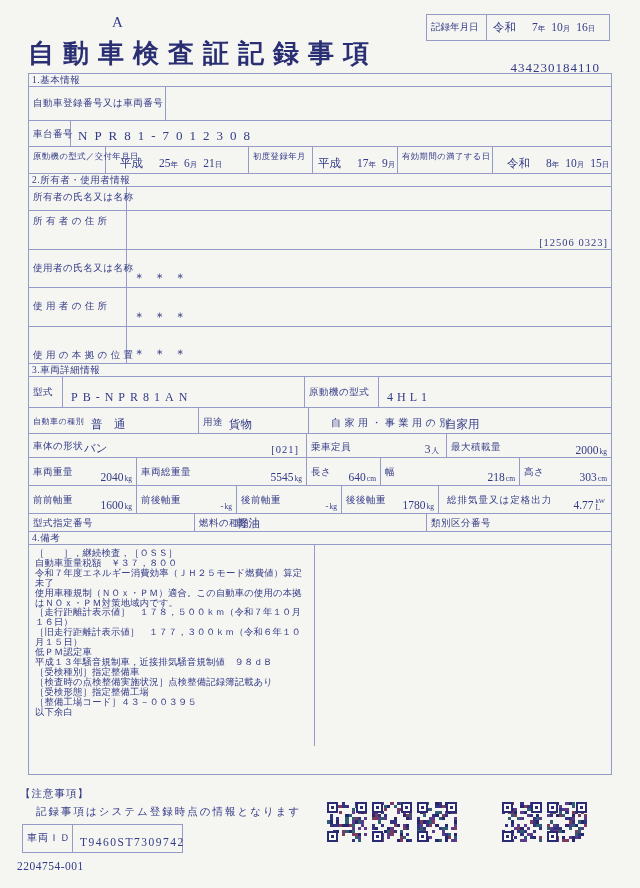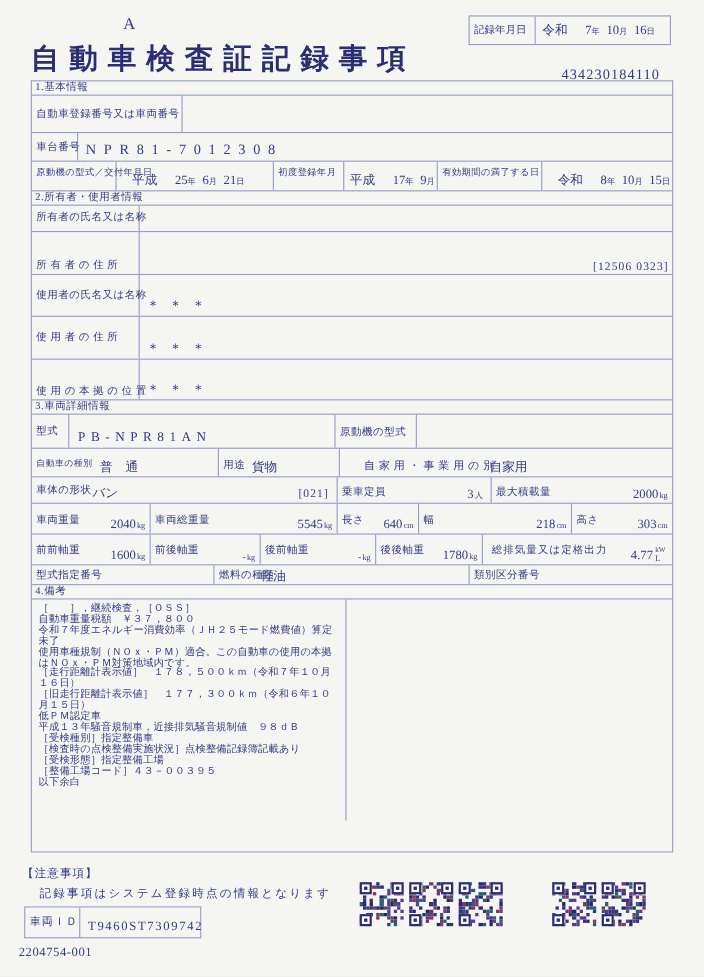--- a/index.html
+++ b/index.html
@@ -134,21 +134,21 @@
       <div class="cell" style="width:98px">
         <span class="lb t">所有者の氏名又は名称</span>
       </div>
       <div class="cell last">
         <span class="vl stars" style="left:6px"></span>
       </div>
     </div>
 
     <div class="row" style="height:39px">
       <div class="cell" style="width:98px">
-        <span class="lb" style="top:24px;transform:none">所 有 者 の 住 所</span>
+        <span class="lb" style="top:4px;transform:none">所 有 者 の 住 所</span>
       </div>
       <div class="cell last">
         <span class="vl stars" style="left:6px"></span>
         <span class="vr code" style="bottom:1px;right:3px">[12506 0323]</span>
       </div>
     </div>
 
     <div class="row" style="height:38px">
       <div class="cell" style="width:98px">
         <span class="lb" style="top:12px;transform:none">使用者の氏名又は名称</span>
@@ -181,20 +181,23 @@
 
     <div class="row" style="height:31px">
       <div class="cell" style="width:34px">
         <span class="lb">型式</span>
       </div>
       <div class="cell" style="width:242px">
         <span class="vl" style="left:8px;letter-spacing:5px;font-size:12px">PB-NPR81AN</span>
       </div>
       <div class="cell" style="width:74px">
         <span class="lb t30">原動機の型式</span>
+      </div>
+      <div class="cell last">
+        <span class="vl" style="left:8px;letter-spacing:4px;font-size:12px">4HL1</span>
       </div>
     </div>
 
     <div class="row" style="height:26px">
       <div class="cell" style="width:170px">
         <span class="lb" style="font-size:8px">自動車の種別</span>
         <span class="vl" style="left:62px;bottom:1px">普　通</span>
       </div>
       <div class="cell" style="width:110px">
         <span class="lb t30">用途</span>

